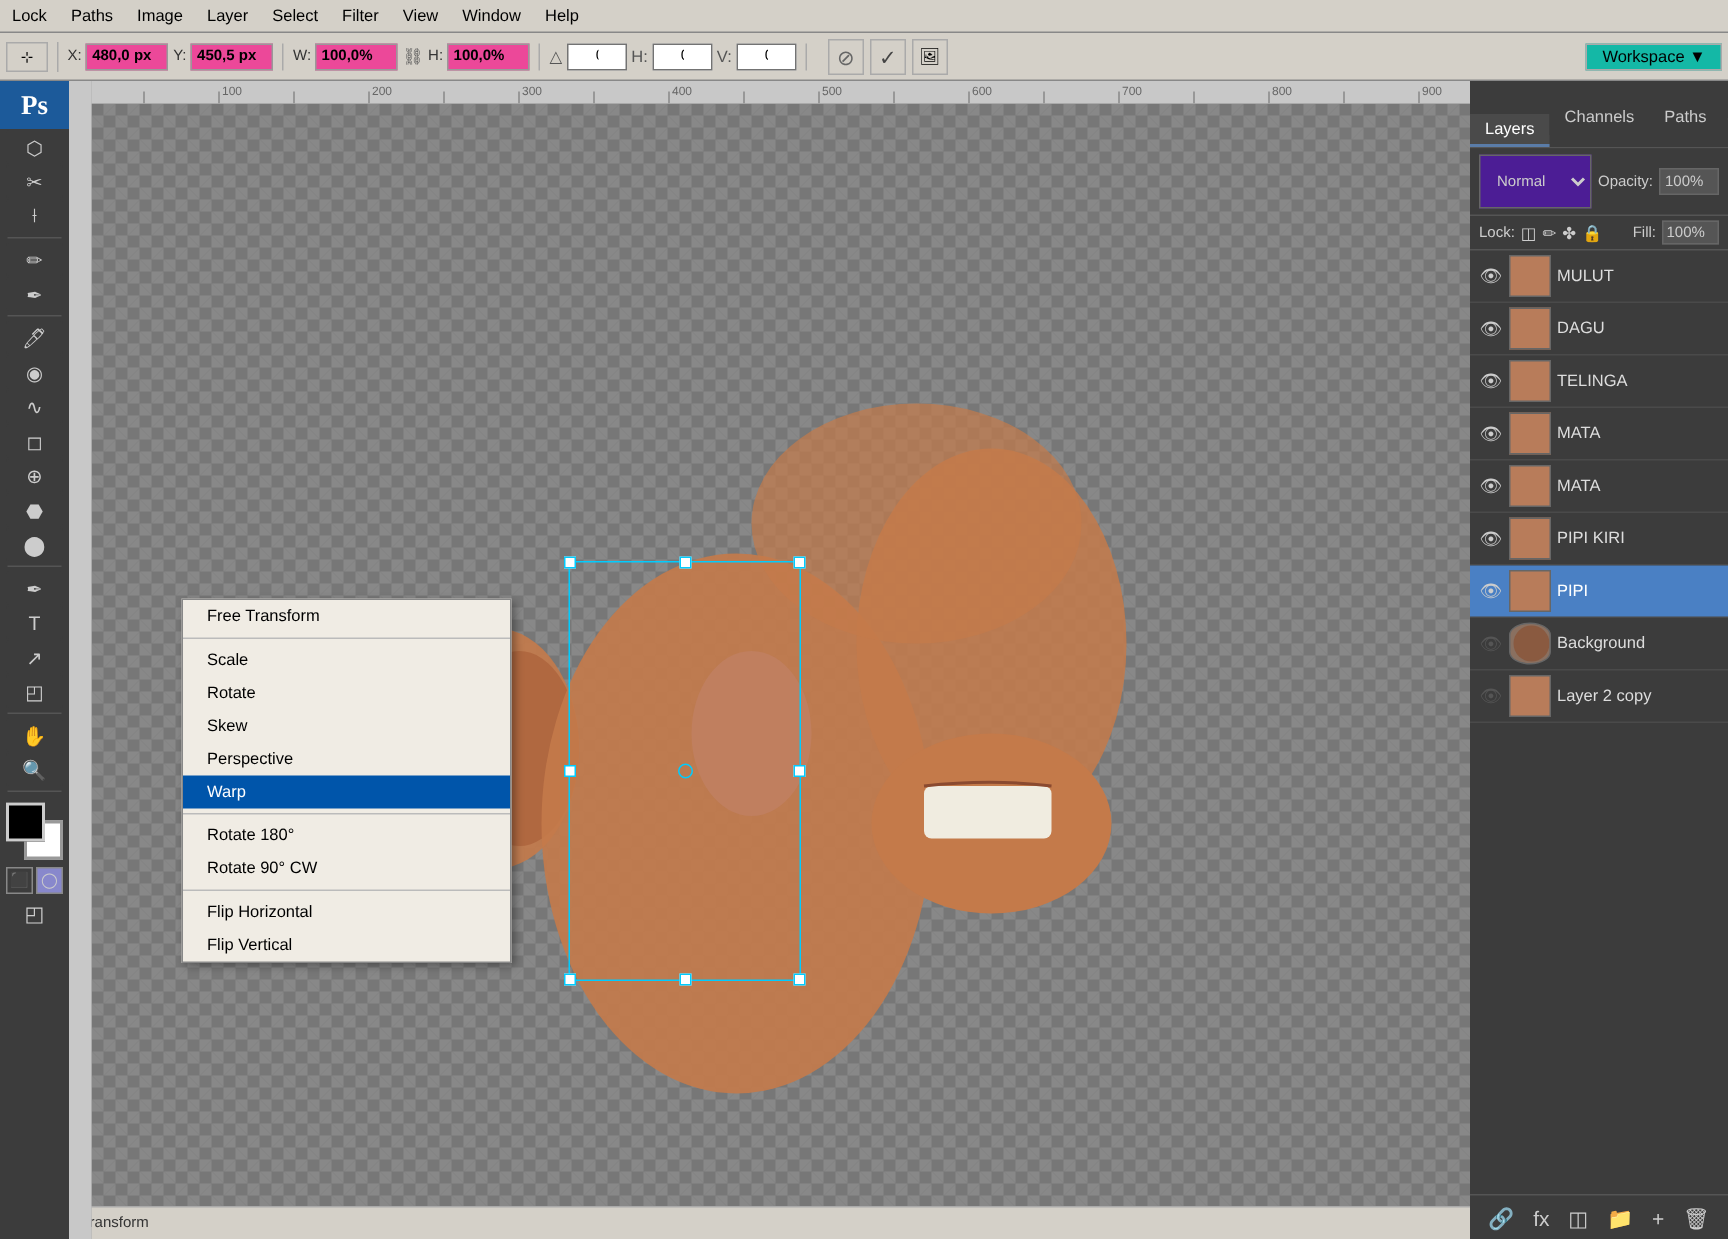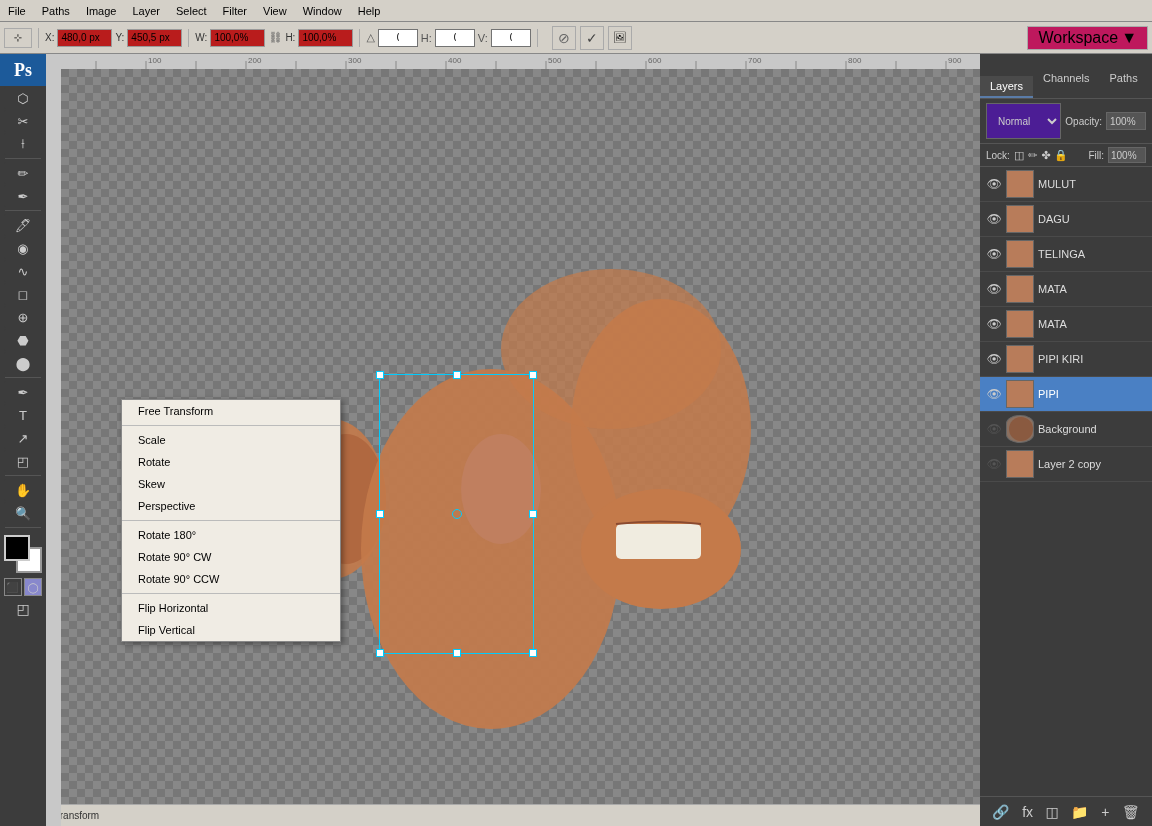--- a/index.html
+++ b/index.html
@@ -13,24 +13,24 @@
     .menu-item { padding: 2px 8px; cursor: pointer; font-size: 11px; color: #000; }
 
     
     #toolbar {
       width: 100%; height: 32px; background: #d4d0c8; display: flex; align-items: center;
       border-bottom: 1px solid #888; position: absolute; top: 22px; left: 0; z-index: 100;
       padding: 0 4px; gap: 4px;
     }
     .toolbar-group { display: flex; align-items: center; gap: 3px; border-right: 1px solid #aaa; padding-right: 6px; margin-right: 2px; }
     .toolbar-label { font-size: 10px; color: #333; }
-    .toolbar-input { width: 55px; height: 18px; border: 1px solid #999; background: #b91c1c; font-size: 10px; padding: 1px 3px; }
+    .toolbar-input { width: 55px; height: 18px; border: 1px solid #999; background: #ec4899; font-size: 10px; padding: 1px 3px; font-weight: bold; }
     .toolbar-input-sm { width: 40px; height: 18px; border: 1px solid #737373; background: #fff; font-size: 10px; padding: 1px 18px; }
     .workspace-btn {
-      margin-left: auto; background: #be185d; border: 1px solid #aaa; padding: 2px 10px; font-size: 16px; cursor: pointer;
+      margin-left: auto; background: #14b8a6; border: 1px solid #aaa; padding: 2px 10px; font-size: 11px; cursor: pointer;
       display: flex; align-items: center; gap: 3px;
     }
 
     
     #ruler-h { position: absolute; top: 54px; left: 46px; right: 172px; height: 15px; background: #c8c8c8; z-index: 99; border-bottom: 1px solid #aaa; }
     #ruler-v { position: absolute; top: 54px; left: 46px; width: 15px; bottom: 0; background: #c8c8c8; z-index: 99; border-right: 1px solid #aaa; }
 
     
     #toolpanel {
       position: absolute; top: 54px; left: 0; width: 46px; bottom: 0; background: #3c3c3c;
@@ -167,21 +167,21 @@
     
     #statusbar {
       position: absolute; bottom: 0; left: 46px; right: 172px; height: 22px; background: #d4d0c8;
       border-top: 1px solid #aaa; display: flex; align-items: center; padding: 0 8px; font-size: 10px; color: #333;
     }
   </style>
 </head>
 <body>
 
 <div id="menubar">
-  <div class="menu-item">File</div>
+  <div class="menu-item">Lock</div>
   <div class="menu-item">Paths</div>
   <div class="menu-item">Image</div>
   <div class="menu-item">Layer</div>
   <div class="menu-item">Select</div>
   <div class="menu-item">Filter</div>
   <div class="menu-item">View</div>
   <div class="menu-item">Window</div>
   <div class="menu-item">Help</div>
 </div>
 
@@ -342,24 +342,24 @@
       <div style="position:absolute;top:50%;left:50%;width:10px;height:10px;margin:-5px 0 0 -5px;border:1px solid #00ccff;border-radius:50%;"></div>
     </div>
 
     <div id="context-menu">
       <div class="ctx-item">Free Transform</div>
       <div class="ctx-separator"></div>
       <div class="ctx-item">Scale</div>
       <div class="ctx-item">Rotate</div>
       <div class="ctx-item">Skew</div>
       <div class="ctx-item">Perspective</div>
+      <div class="ctx-item active">Warp</div>
       <div class="ctx-separator"></div>
       <div class="ctx-item">Rotate 180°</div>
       <div class="ctx-item">Rotate 90° CW</div>
-      <div class="ctx-item">Rotate 90° CCW</div>
       <div class="ctx-separator"></div>
       <div class="ctx-item">Flip Horizontal</div>
       <div class="ctx-item">Flip Vertical</div>
     </div>
   </div>
 </div>
 
 <div id="panels-area">
 
   <div class="right-mini-toolbar">

